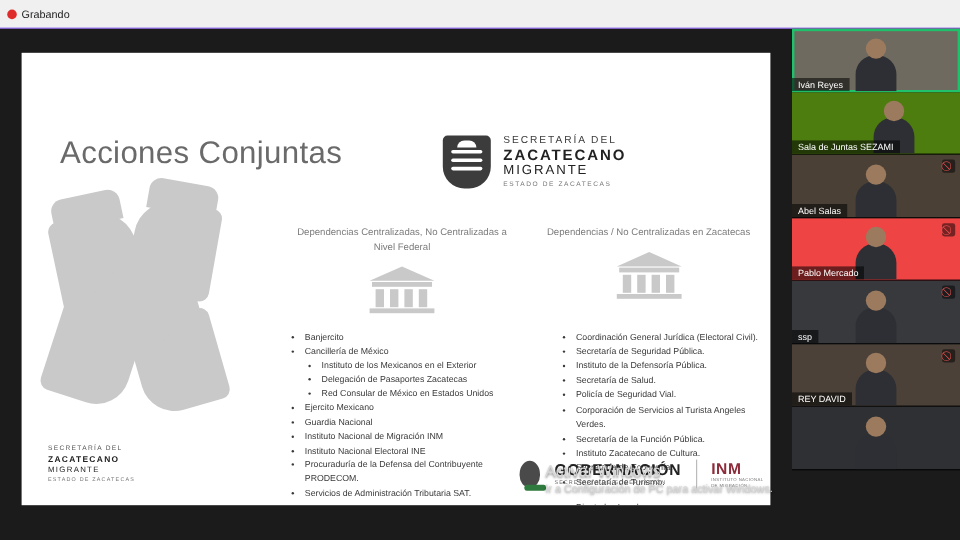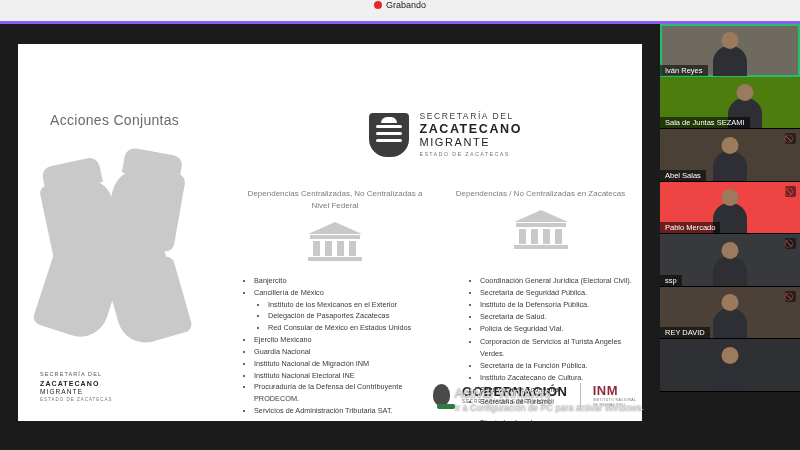--- a/index.html
+++ b/index.html
@@ -24,22 +24,21 @@
   .topbar {
     position: absolute;
     left: 0; top: 0;
     width: 800px; height: 24px;
     background: #f0f0f0;
     display: flex;
     align-items: center;
     gap: 6px;
     padding: 0 6px;
     box-sizing: border-box;
-    border-bottom: 3px solid #8b5cf6;
-    flex-direction: column;
+    border-bottom: 1px solid #8b5cf6;
   }
   .rec-group {
     display: flex;
     align-items: center;
     gap: 4px;
     font-size: 9px;
     color: #222;
   }
   .rec-dot {
     width: 8px; height: 8px;
@@ -77,21 +76,21 @@
   .slide {
     position: absolute;
     left: 18px; top: 20px;
     width: 624px; height: 377px;
     background: #ffffff;
     overflow: hidden;
   }
   .slide-title {
     position: absolute;
     left: 32px; top: 68px;
-    font-size: 14px;
+    font-size: 26px;
     color: #6a6a6a;
     letter-spacing: .3px;
   }
 
   
   .hands {
     position: absolute;
     left: 24px; top: 125px;
     width: 190px; height: 180px;
   }

